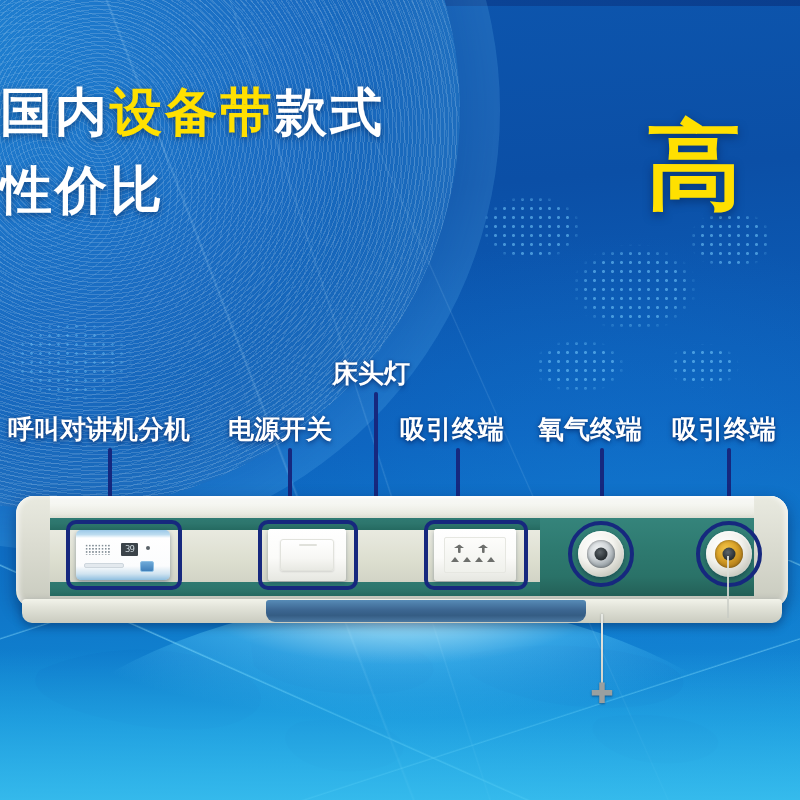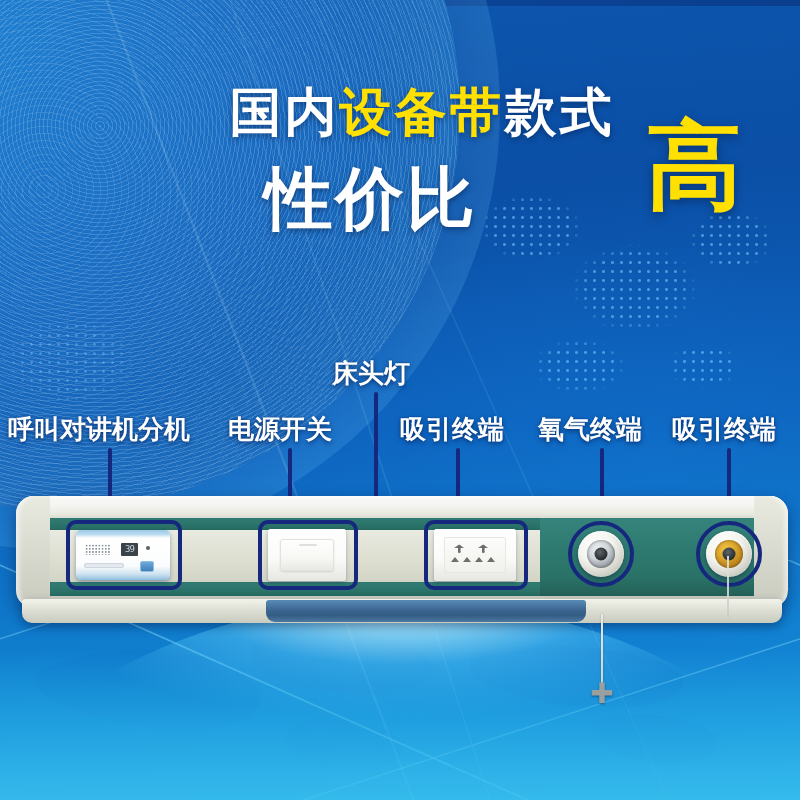--- a/index.html
+++ b/index.html
@@ -116,35 +116,33 @@
       radial-gradient(ellipse 560px 180px at 50% 0%, rgba(255,255,255,.95) 0%, rgba(180,240,255,.75) 16%, rgba(90,205,250,.45) 36%, rgba(40,170,235,0) 66%);
   }
   .bottom-fill {
     position:absolute; left:0; right:0; bottom:0; height:150px;
     background:linear-gradient(180deg, rgba(30,160,225,0) 0%, rgba(40,175,232,.55) 45%, rgba(60,195,240,.80) 100%);
   }
 
   
   .headline {
     position:absolute; left:0; right:0; top:86px;
-    text-align:center;
     line-height:1;
     pointer-events:none;
-    margin-left:44px;
   }
   .hl-row1 {
     font-size:52px; font-weight:bold; letter-spacing:3px;
     color:#ffffff;
     text-shadow:0 2px 6px rgba(0,25,70,.55);
     white-space:nowrap;
   }
   .hl-row1 .accent { color:#ffe000; }
   .hl-row2 {
     margin-top:26px;
-    font-size:68px; font-weight:bold; letter-spacing:3px;
+    font-size:52px; font-weight:bold; letter-spacing:3px;
     color:#ffffff;
     text-shadow:0 2px 6px rgba(0,25,70,.55);
     white-space:nowrap;
     padding-right:102px;
   }
   .hl-big {
     position:absolute; right:58px; top:118px;
     font-size:96px; font-weight:bold; line-height:1;
     color:#ffe000;
     text-shadow:0 3px 10px rgba(0,25,70,.5);

